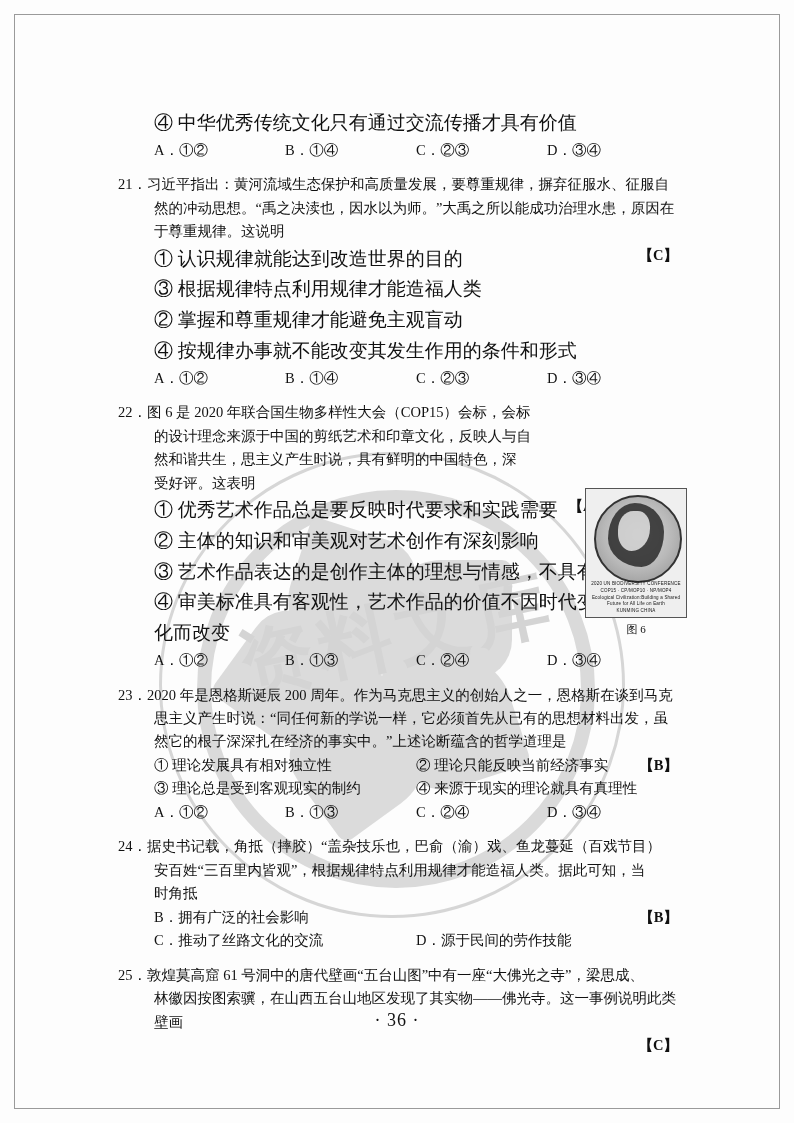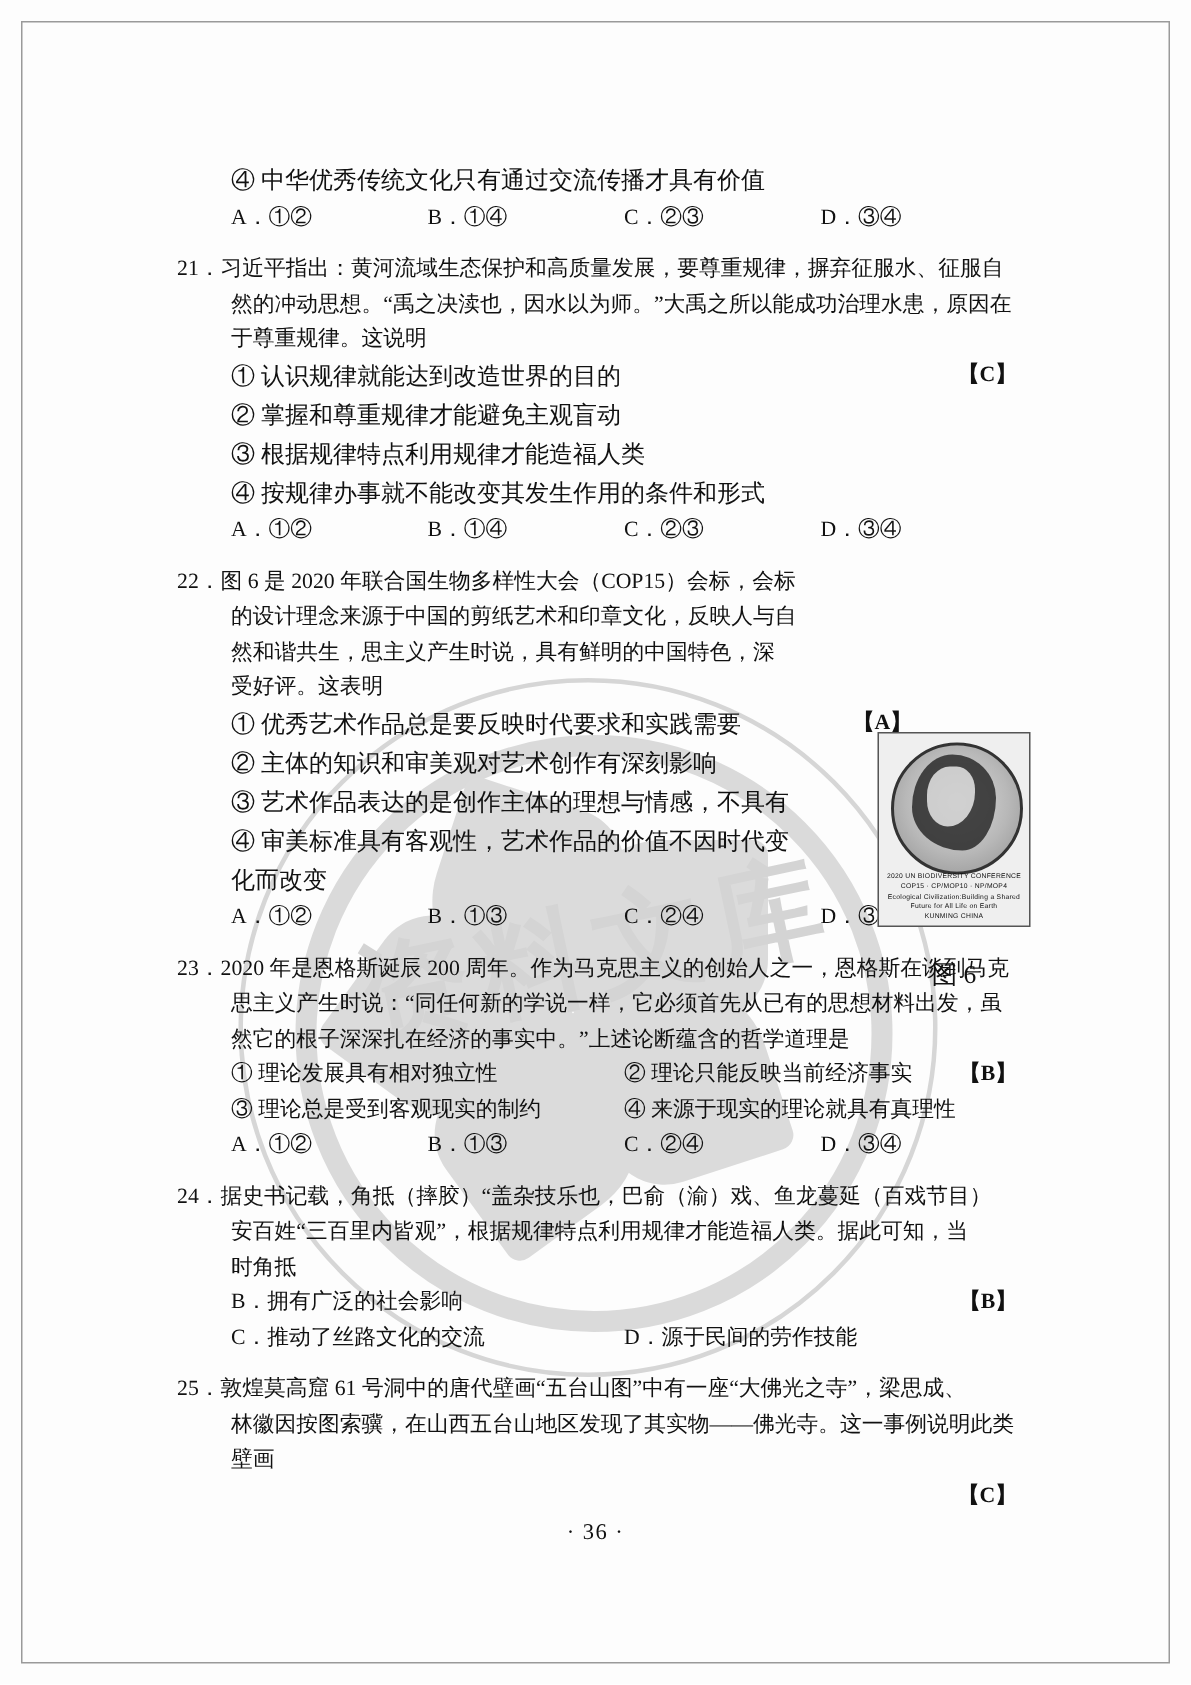--- a/index.html
+++ b/index.html
@@ -104,21 +104,21 @@
   }
   .opt-line .o {
     width: 25%;
     box-sizing: border-box;
   }
   .opt-line.two .o {
     width: 50%;
   }
   .opt-item {
     padding-left: 36px;
-    font-size: 16px;
+    font-size: 19px;
     line-height: 1.62;
   }
   .opt-item.hang {
     padding-left: 56px;
     text-indent: -20px;
   }
   .ans {
     position: absolute;
     right: 0;
     font-weight: bold;
@@ -181,30 +181,30 @@
     right: 0;
     top: 92px;
     font-size: 4.5px;
     text-align: center;
     color: #111;
     line-height: 1.5;
     font-family: "Liberation Sans", sans-serif;
     letter-spacing: 0.2px;
   }
   .fig-label {
-    margin-top: 20px;
-    font-size: 17px;
+    margin-top: 4px;
+    font-size: 11px;
   }
   .footer {
     position: absolute;
     left: 0;
     right: 0;
     bottom: 92px;
     text-align: center;
-    font-size: 15px;
+    font-size: 18px;
     letter-spacing: 1px;
   }
 </style>
 </head>
 <body>
 
 <div class="page">
   <div class="page-frame"></div>
 
   <div class="watermark">
@@ -233,22 +233,22 @@
     <div class="q">
       <div class="q-body">
         <span>21．</span><span>习近平指出：黄河流域生态保护和高质量发展，要尊重规律，摒弃征服水、征服自</span>
       </div>
       <div class="indent">然的冲动思想。“禹之决渎也，因水以为师。”大禹之所以能成功治理水患，原因在</div>
       <div class="indent">于尊重规律。这说明</div>
       <div class="ansrow">
           <span class="ans">【C】</span>
         </div>
       <div class="opt-item">① 认识规律就能达到改造世界的目的</div>
+      <div class="opt-item">③ 根据规律特点利用规律才能造福人类</div>
       <div class="opt-item">② 掌握和尊重规律才能避免主观盲动</div>
-      <div class="opt-item">③ 根据规律特点利用规律才能造福人类</div>
       <div class="opt-item">④ 按规律办事就不能改变其发生作用的条件和形式</div>
       <div class="opt-line">
         <span class="o">A．①②</span>
         <span class="o">B．①④</span>
         <span class="o">C．②③</span>
         <span class="o">D．③④</span>
       </div>
     </div>
 
     <div class="q">

